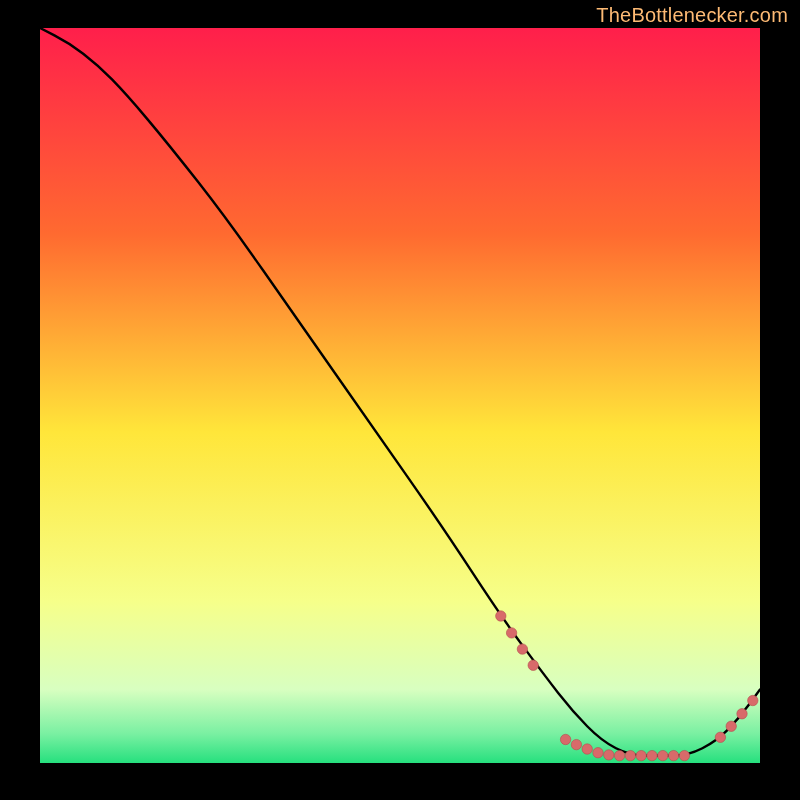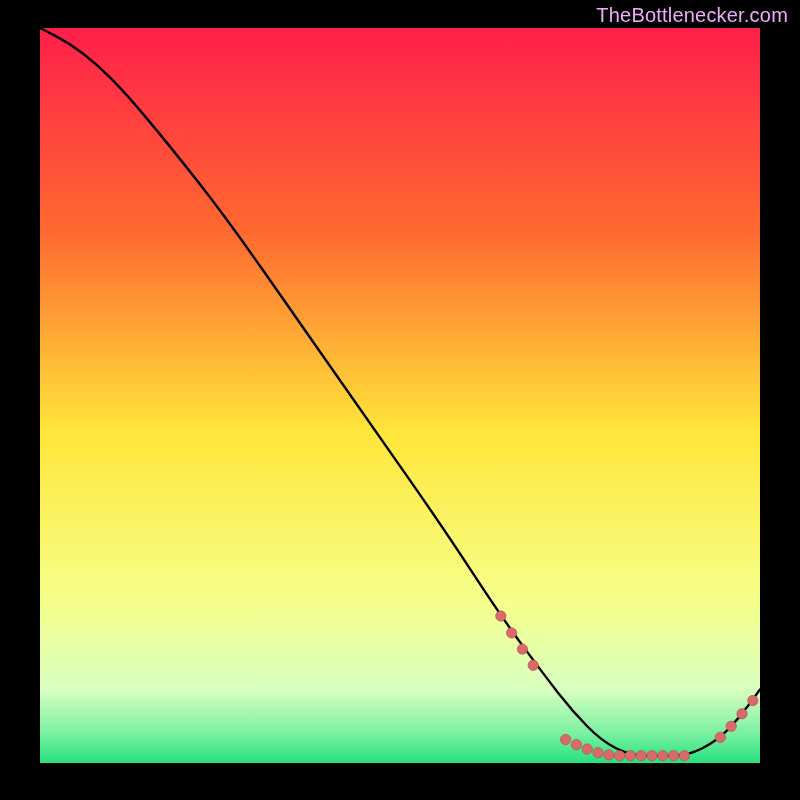--- a/index.html
+++ b/index.html
@@ -14,21 +14,21 @@
   .frame {
     position: relative;
     width: 800px;
     height: 800px;
     background: #000;
   }
   .watermark {
     position: absolute;
     top: 4px;
     right: 12px;
-    color: #f0abfc;
+    color: #fdba74;
     font-size: 20px;
     letter-spacing: 0.2px;
     z-index: 10;
   }
   .plot {
     position: absolute;
     left: 40px;
     top: 28px;
     width: 720px;
     height: 735px;

